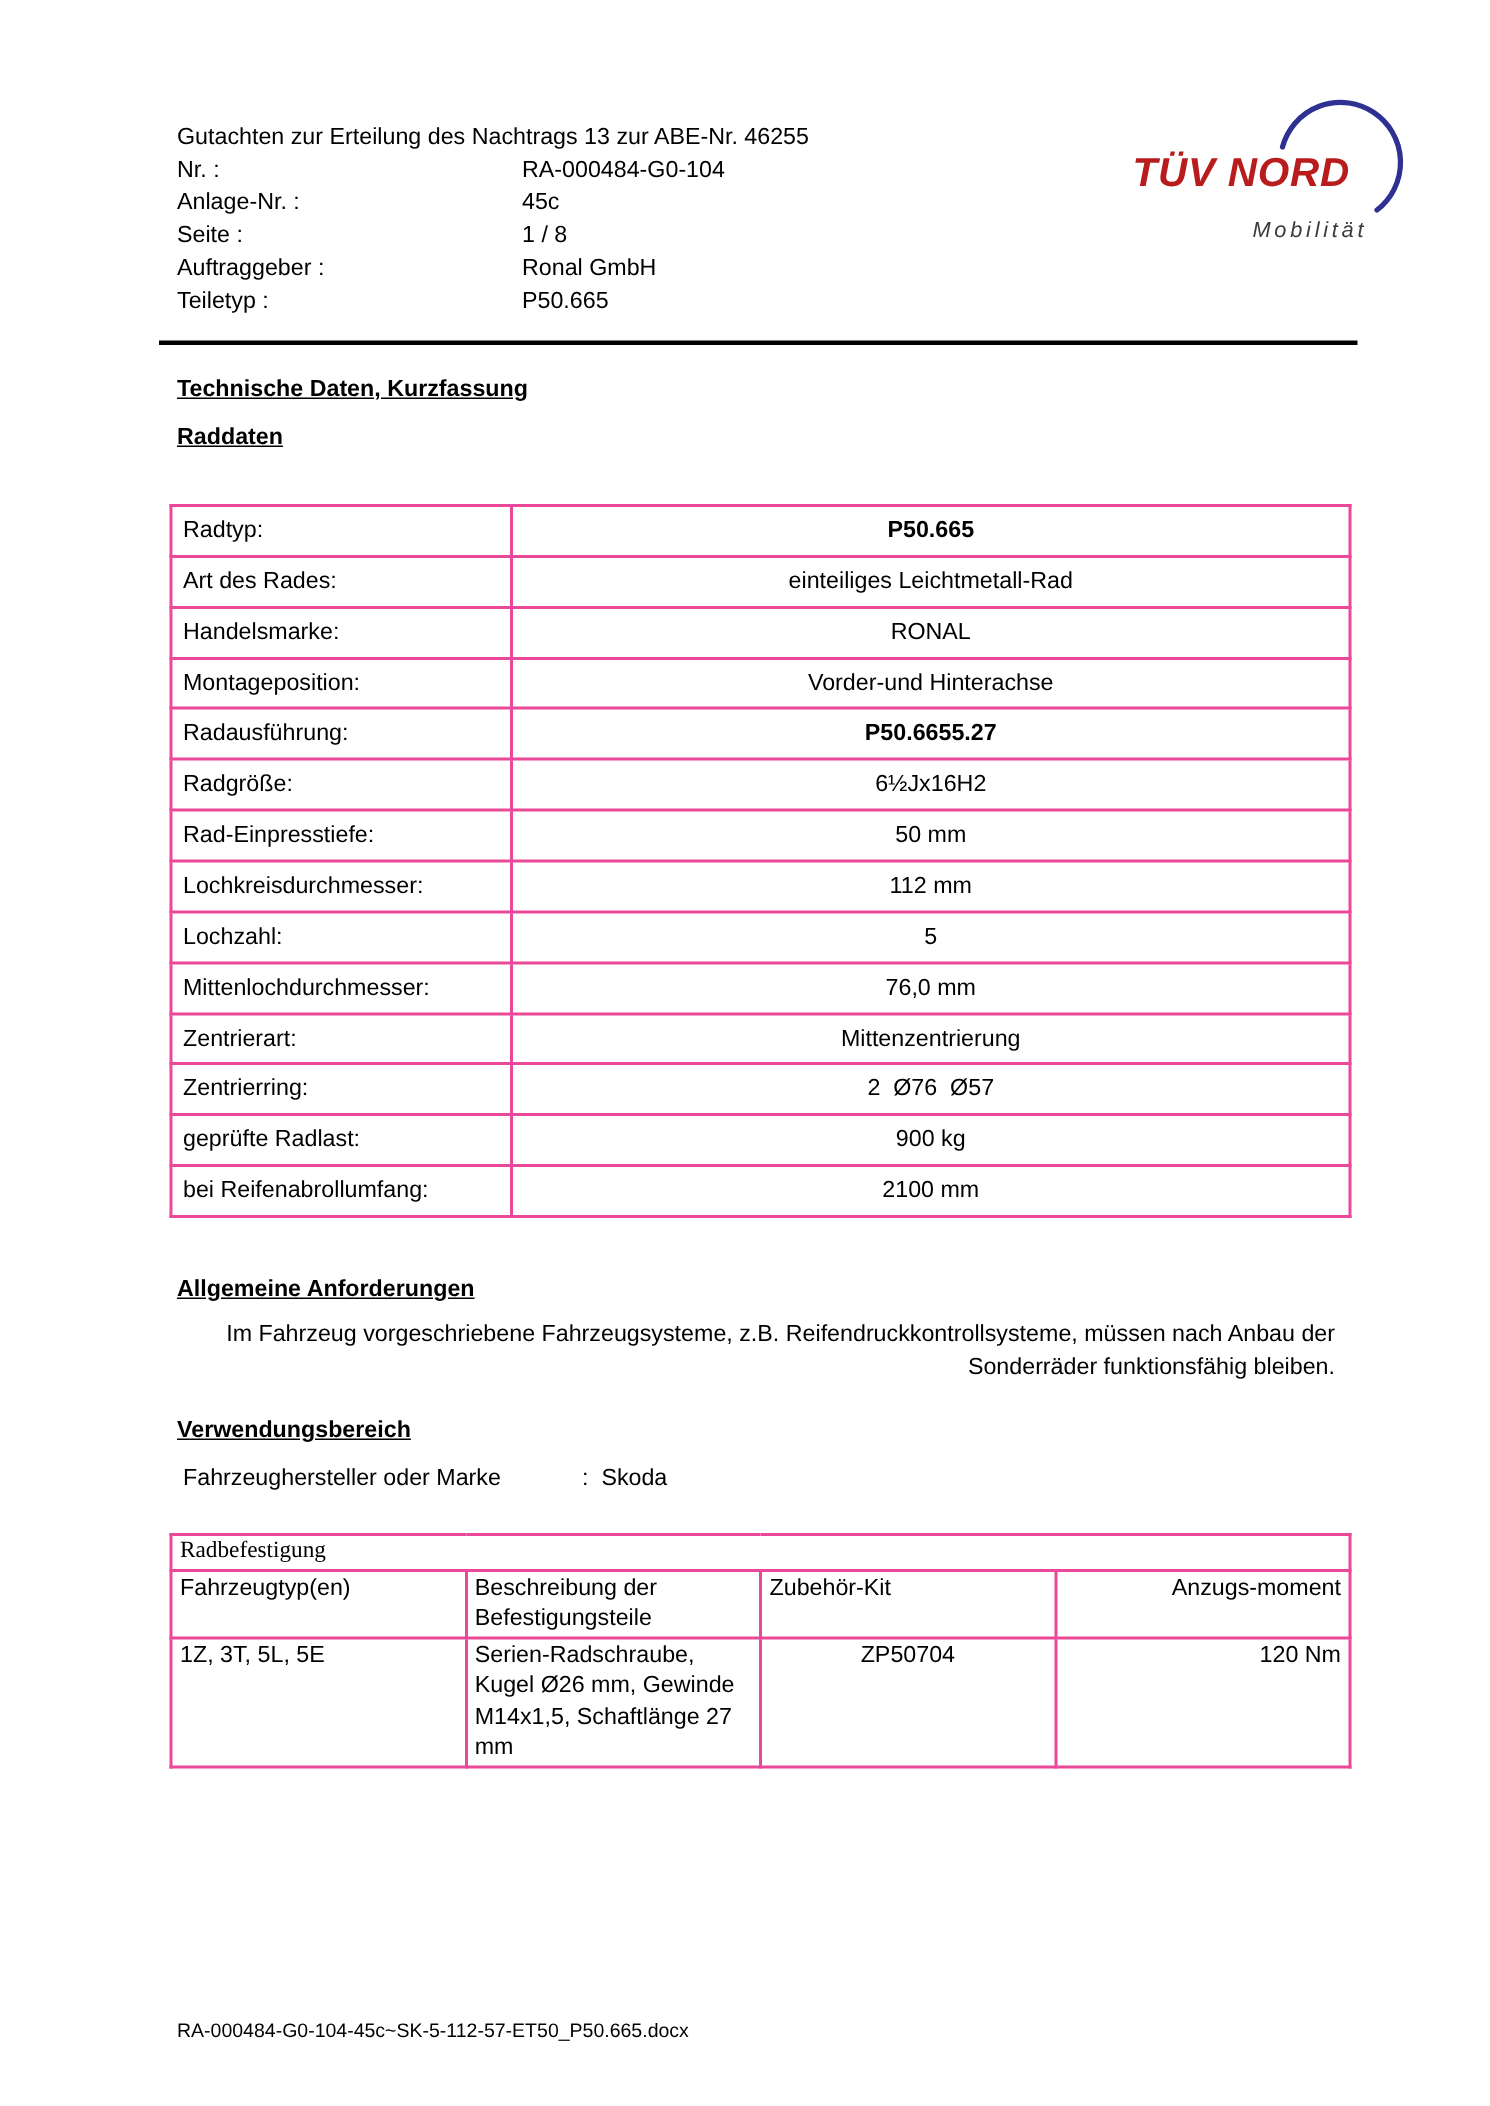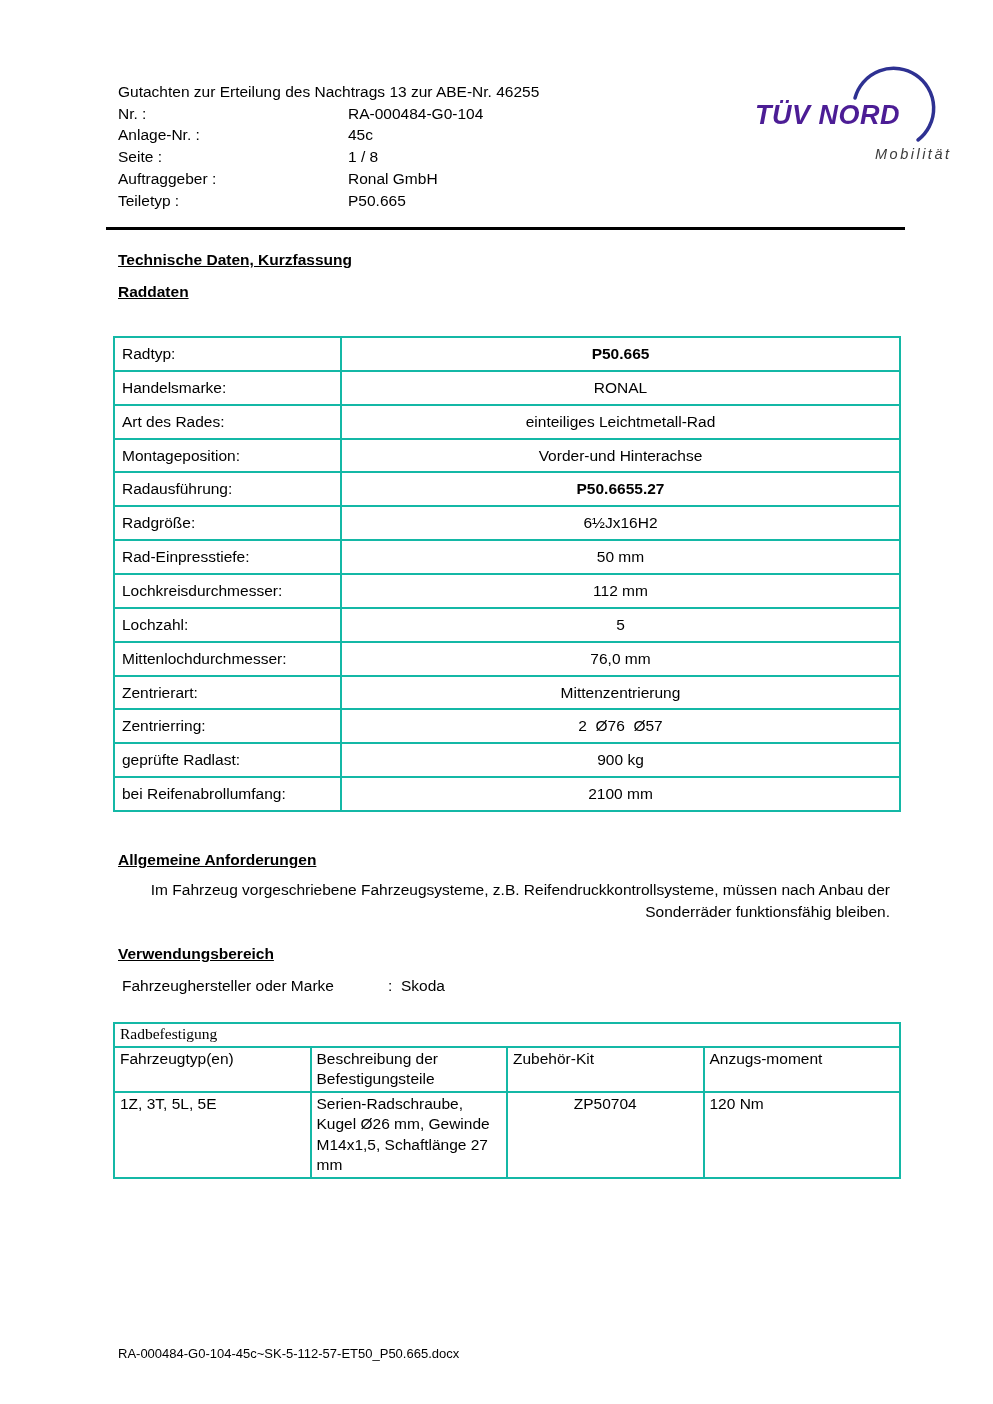--- a/index.html
+++ b/index.html
@@ -33,35 +33,35 @@
   .heading { position:absolute; left:118px; font-weight:bold; text-decoration:underline; white-space:nowrap; }
   .h-tech { top:251px; }
   .h-rad  { top:283px; }
   .h-allg { top:851px; }
   .h-verw { top:945px; }
   .para { position:absolute; left:118px; top:879px; width:772px; line-height:21.8px;text-align:right; }
   .hersteller { position:absolute; left:122px; top:977px; width:600px; }
   .hersteller .val { position:absolute; left:266px; top:0; white-space:pre; }
   
   table { border-collapse:collapse; table-layout:fixed; }
-  td { border:2px solid #14b8a6; box-sizing:border-box; overflow:hidden; }
+  td { border:2px solid #ec4899; box-sizing:border-box; overflow:hidden; }
   .t-rad { position:absolute; left:113px; top:336px; width:788px; }
   .t-rad td { height:33.86px; vertical-align:middle; white-space:pre-wrap; }
   .t-rad td.lbl { width:227px; text-align:left; padding:0 2px 0 7px; }
   .t-rad td.val { text-align:center; padding:0 4px; }
   .t-rad td.bold { font-weight:bold; }
   .t-bef { position:absolute; left:113px; top:1022px; width:788px; }
   .t-bef td { vertical-align:top; text-align:left; padding:1px 5px; line-height:20.5px; }
   .t-bef .r-title td { height:22px; padding:0 5px 1px 5px;font-family:Liberation Serif, serif; }
   .t-bef .r-head td { height:45px; }
   .t-bef .r-data td { height:45px; }
   .t-bef .c1 { width:272px; }
   .t-bef .c2 { width:328px; }
   .t-bef .c3 { width:109px; }
-  .t-bef .c4 { width:79px; }
+  .t-bef .c4 { width:79px;text-align:right; }
   .t-bef td.center { text-align:center; }
   .footer { position:absolute; left:118px; top:1346px; font-size:13px; }
 </style>
 </head>
 <body>
 
 <div class="page">
 
   <div class="hdr">
     <div>Gutachten zur Erteilung des Nachtrags 13 zur ABE-Nr. 46255</div>
@@ -84,42 +84,42 @@
     <div class="hdr-row">
       <span class="hdr-label">Teiletyp :</span>
       <span>P50.665</span>
     </div>
   </div>
 
   <div class="logo">
     <svg class="logo-arc" width="100" height="100" viewBox="0 0 100 100">
       <path d="M 12,44 A 40,40 0 1 1 75,86" fill="none" stroke="#2e3192" stroke-width="3.5" stroke-linecap="round"></path>
     </svg>
-    <div class="logo-brand" style="color: #4c1d95;">TÜV NORD</div>
-    <div class="logo-tagline" style="color: rgb(60, 60, 60); margin-left: 40px;">Mobilität</div>
+    <div class="logo-brand" style="color: #b91c1c;">TÜV NORD</div>
+    <div class="logo-tagline" style="color: rgb(60, 60, 60);">Mobilität</div>
   </div>
 
   <div class="sep"></div>
 
   <div class="heading h-tech">Technische Daten, Kurzfassung</div>
   <div class="heading h-rad">Raddaten</div>
 
   <table class="t-rad">
     <tbody>
       <tr>
           <td class="lbl">Radtyp:</td>
           <td class="val bold">P50.665</td>
         </tr>
       <tr>
+          <td class="lbl">Art des Rades:</td>
+          <td class="val">einteiliges Leichtmetall-Rad</td>
+        </tr>
+      <tr>
           <td class="lbl">Handelsmarke:</td>
           <td class="val">RONAL</td>
-        </tr>
-      <tr>
-          <td class="lbl">Art des Rades:</td>
-          <td class="val">einteiliges Leichtmetall-Rad</td>
         </tr>
       <tr>
           <td class="lbl">Montageposition:</td>
           <td class="val">Vorder-und Hinterachse</td>
         </tr>
       <tr>
           <td class="lbl">Radausführung:</td>
           <td class="val bold">P50.6655.27</td>
         </tr>
       <tr>

